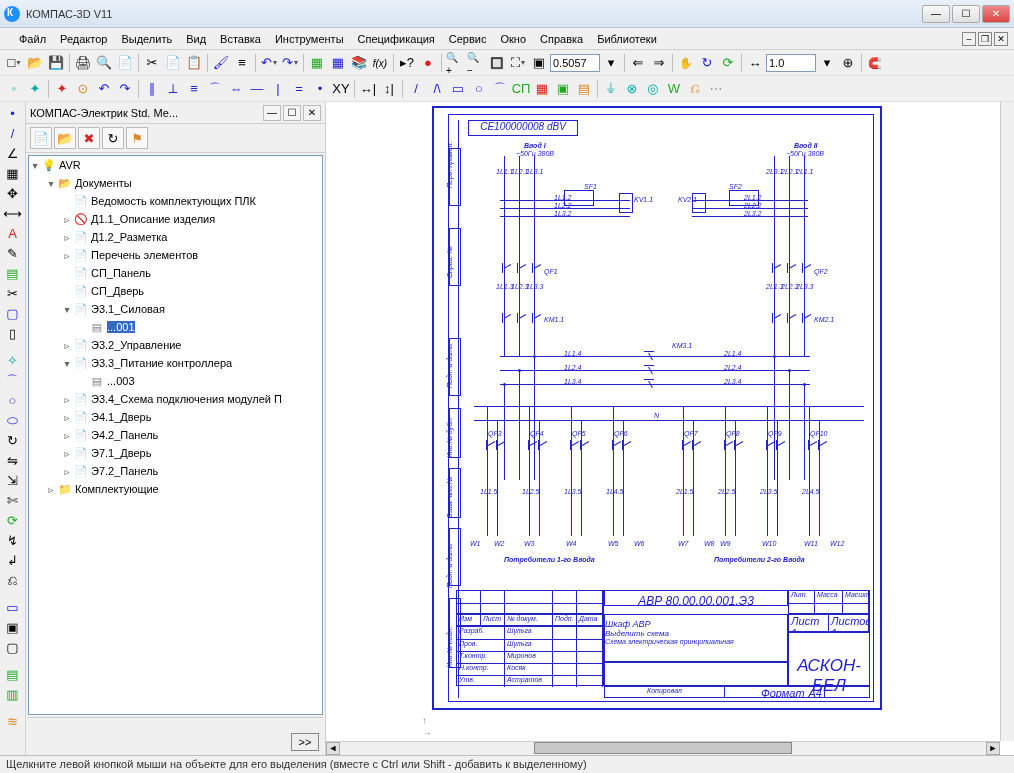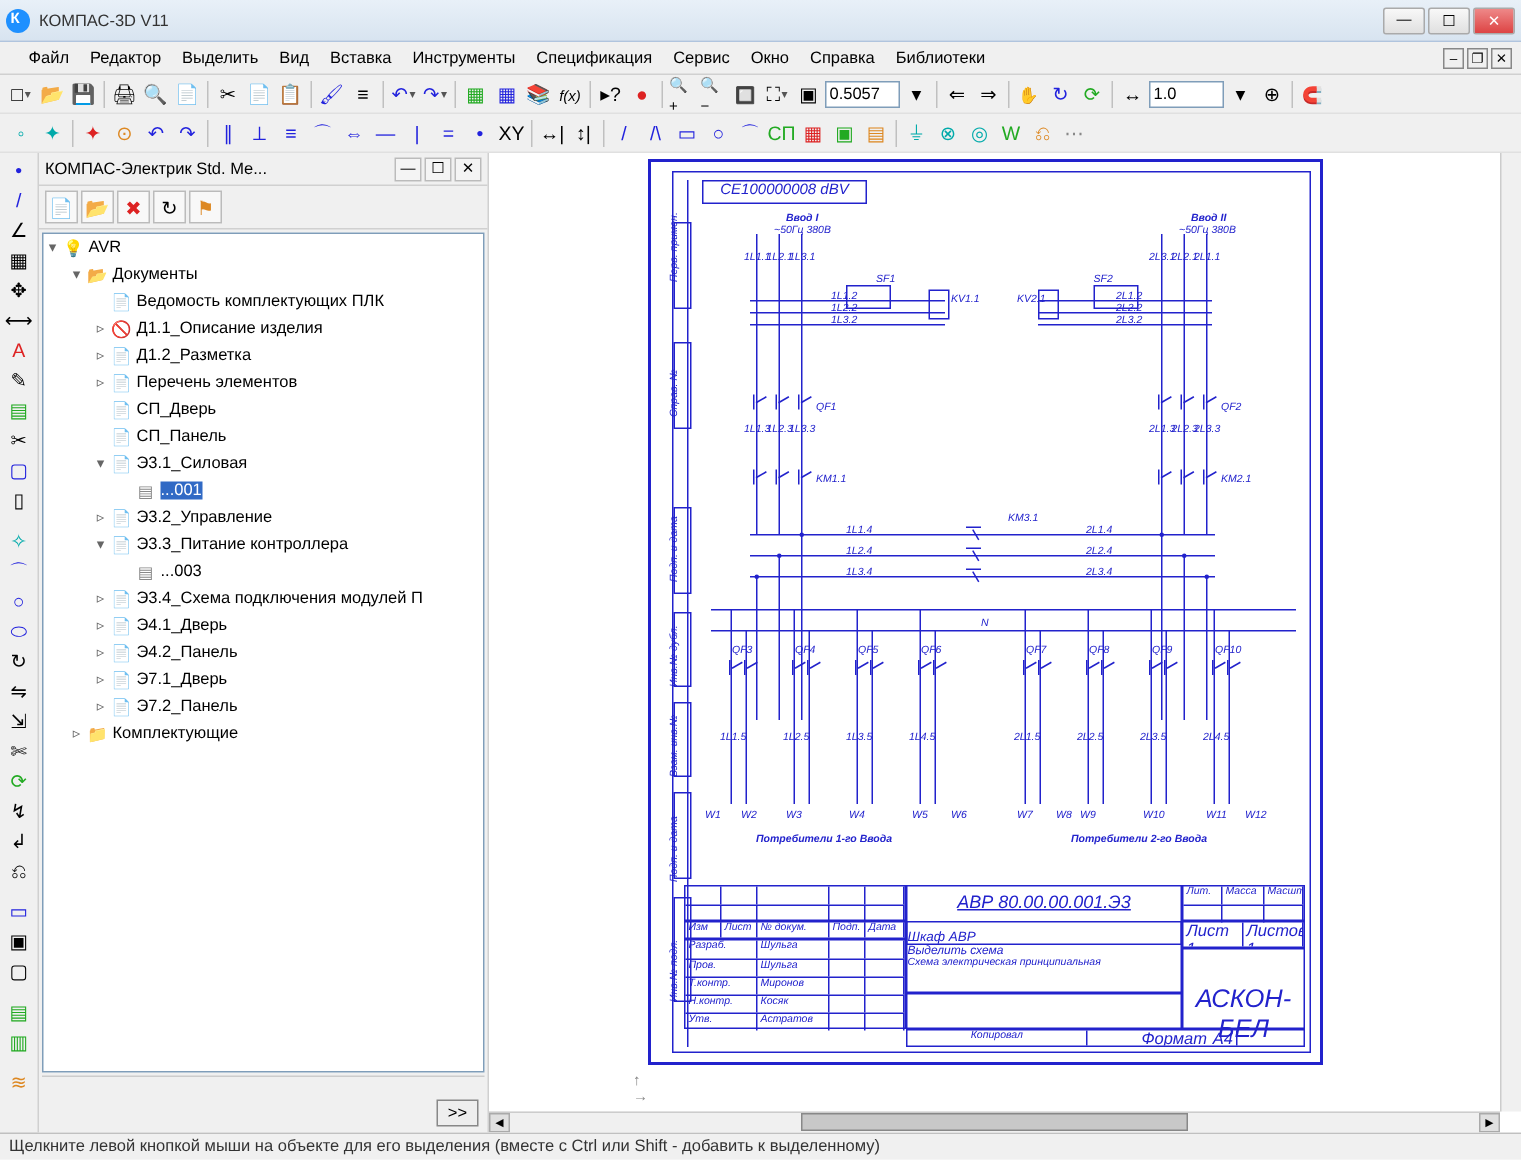--- a/index.html
+++ b/index.html
@@ -546,28 +546,28 @@
           <span class="indent"></span>
           <span class="twist">▹</span>
           <span class="node-icon sheet-g"></span>
           <span class="label">Перечень элементов</span>
         </div>
       <div class="tree-node">
           <span class="indent"></span>
           <span class="indent"></span>
           <span class="twist"></span>
           <span class="node-icon sheet-y"></span>
-          <span class="label">СП_Дверь</span>
+          <span class="label">СП_Панель</span>
         </div>
       <div class="tree-node">
           <span class="indent"></span>
           <span class="indent"></span>
           <span class="twist"></span>
           <span class="node-icon sheet-y"></span>
-          <span class="label">СП_Панель</span>
+          <span class="label">СП_Дверь</span>
         </div>
       <div class="tree-node">
           <span class="indent"></span>
           <span class="indent"></span>
           <span class="twist">▾</span>
           <span class="node-icon sheet-g"></span>
           <span class="label">Э3.1_Силовая</span>
         </div>
       <div class="tree-node selected">
           <span class="indent"></span>
@@ -859,21 +859,21 @@
               <div class="tb-cell" style="width:26px"></div>
             </div>
           <div class="tb-row2" style="display:flex;">
               <div class="tb-cell" style="width:24px"></div>
               <div class="tb-cell" style="width:24px"></div>
               <div class="tb-cell" style="width:48px"></div>
               <div class="tb-cell" style="width:24px"></div>
               <div class="tb-cell" style="width:26px"></div>
             </div>
         </div>
-        <div class="tb-grid" style="left:148px; top:0; width:184px; height:40px;text-decoration:underline;">
+        <div class="tb-grid" style="left:148px; top:0; width:184px; height:16px;">
           <div class="big-code">АВР 80.00.00.001.Э3</div>
         </div>
         <div class="tb-grid" style="left:332px; top:0; width:82px; height:24px;">
           <div style="display:flex; height:12px;">
               <div class="tb-cell" style="width:26px">Лит.</div>
               <div class="tb-cell" style="width:28px">Масса</div>
               <div class="tb-cell" style="width:26px">Масштаб</div>
             </div>
           <div class="tb-row2" style="display:flex;">
               <div class="tb-cell" style="width:26px"></div>

